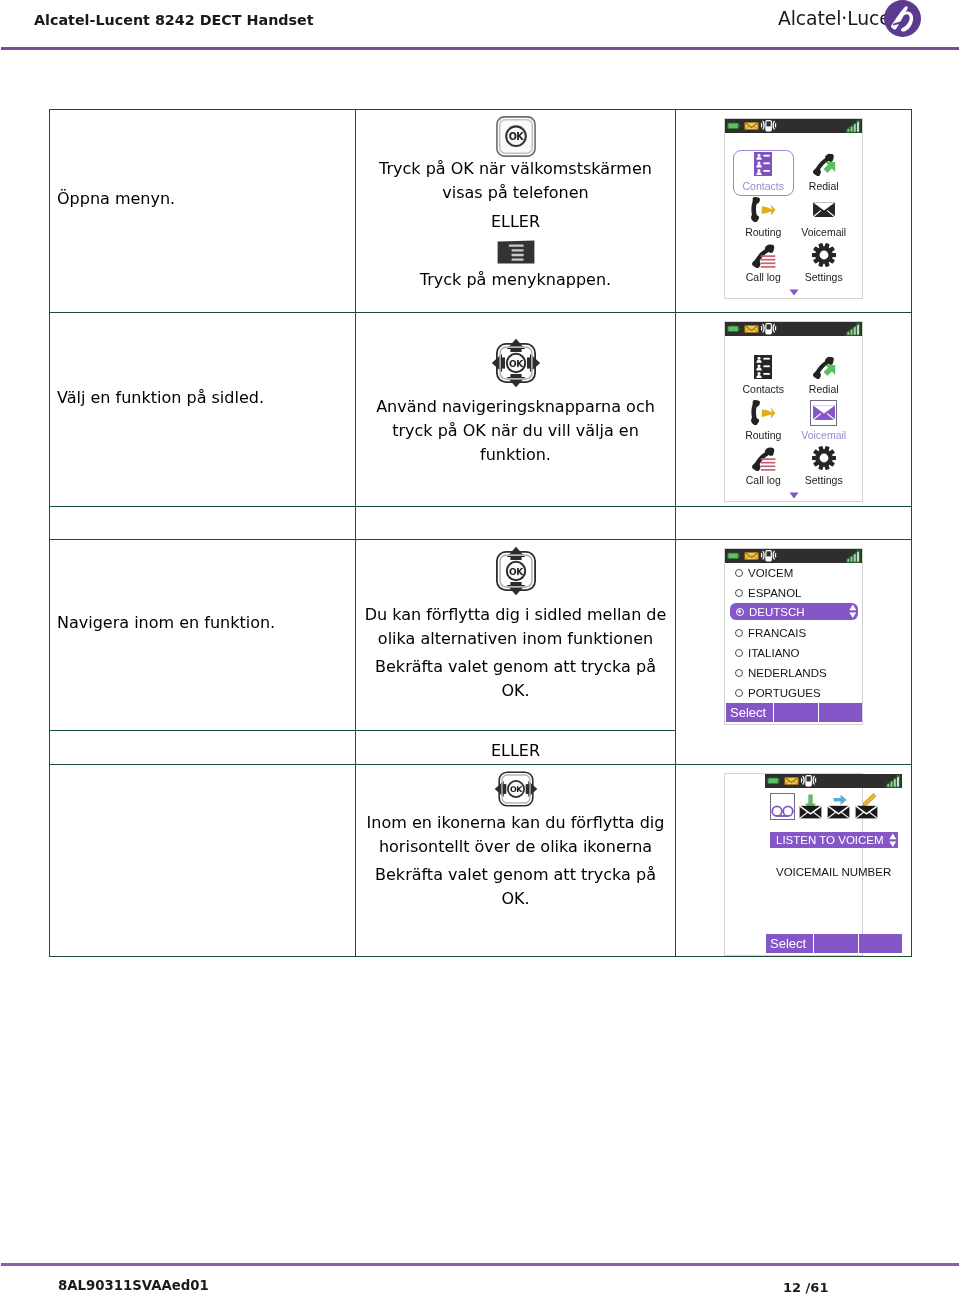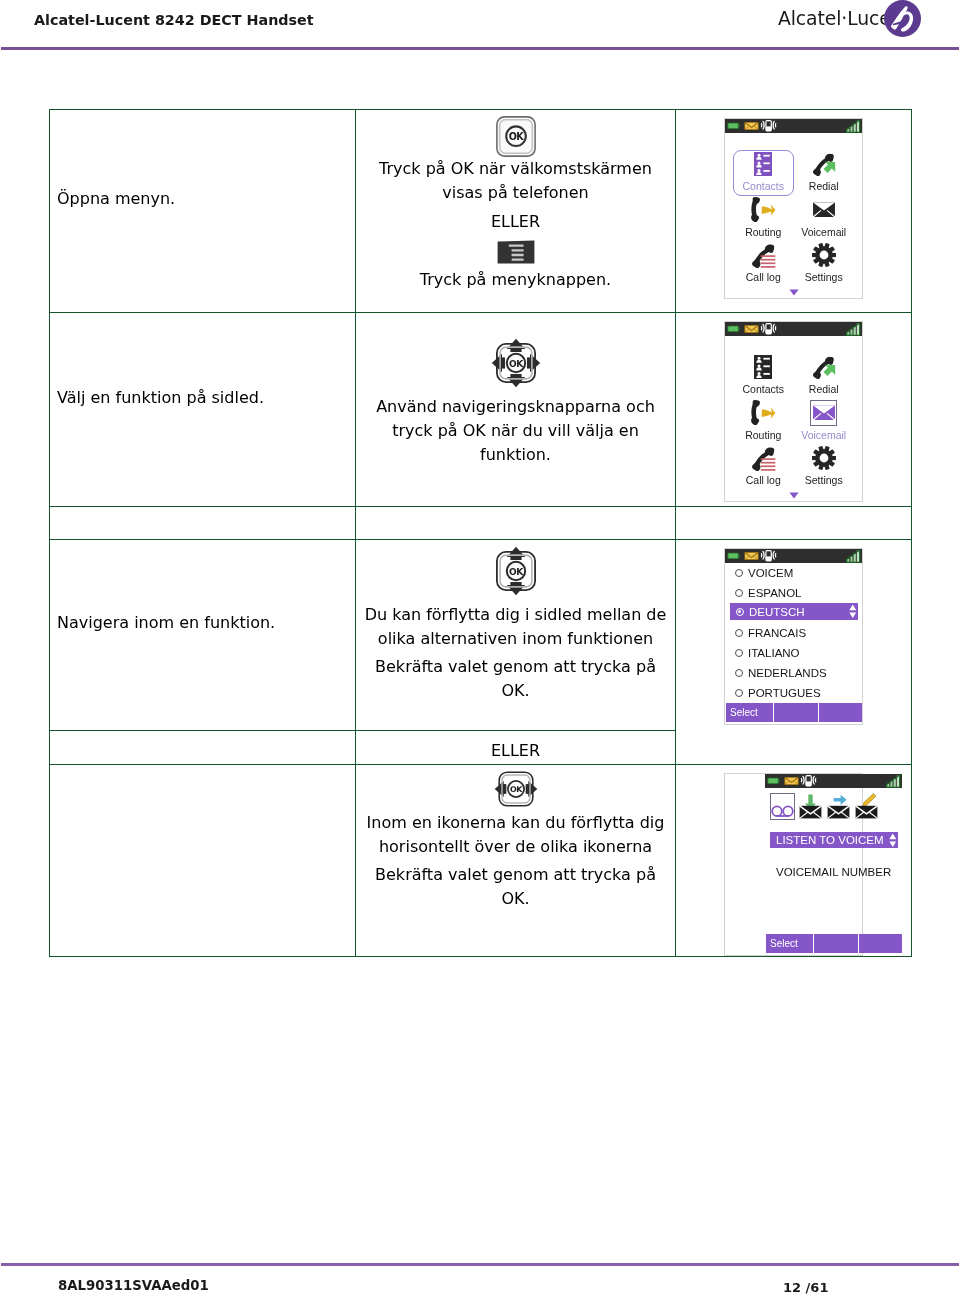--- a/index.html
+++ b/index.html
@@ -61,32 +61,32 @@
   .menu-cell.selicon .mi-label{color:#9b8ad0;}
   .mi-icon{height:26px;display:flex;align-items:center;justify-content:center;line-height:0;overflow:visible;}
   .mi-icon svg{display:block;}
   .mi-label{font-family:"Liberation Sans",sans-serif;font-size:10.5px;line-height:12px;color:#1c1c1c;margin-top:3px;white-space:nowrap;}
   .menu-cell.sel .mi-label{color:#9b8ad0;}
   .scr-more{display:flex;justify-content:center;padding:2px 0 2px 0;line-height:0;}
   .scr-more svg{width:10px;height:7px;}
 
   .lang-body{padding:0;}
   .lang-row{display:flex;align-items:center;height:20px;padding-left:10px;box-sizing:border-box;}
-  .lang-row.sel{background:#8456c8;margin:0 0 3px 5px;width:128px;padding-left:6px;height:17px;}
+  .lang-row.sel{background:#8456c8;margin:0 0 3px 5px;width:128px;padding-left:6px;height:17px;border-radius:6px;}
   .radio{width:8px;height:8px;border:1.2px solid #4d4d4d;border-radius:50%;box-sizing:border-box;flex:none;}
   .lang-row.sel .radio{border-color:#ffffff;position:relative;}
   .lang-row.sel .radio.on:after{content:"";position:absolute;left:1.3px;top:1.3px;width:3.0px;height:3.0px;border-radius:50%;background:#fff;}
   .lang-label{font-family:"Liberation Sans",sans-serif;font-size:11.5px;margin-left:5px;color:#151515;letter-spacing:0;white-space:nowrap;}
   .lang-row.sel .lang-label{color:#ffffff;}
   .updown{margin-left:auto;margin-right:2px;line-height:0;display:flex;align-items:center;}
 
   .softkeys{display:flex;height:19px;margin:0 0 2px 1px;width:136px;}
   .sk{flex:1;background:#8456c8;border-right:1.5px solid #ffffff;display:flex;align-items:center;}
   .sk:last-child{border-right:none;}
-  .sk1{color:#fff;font-family:"Liberation Sans",sans-serif;font-size:10px;padding-left:4px;}
+  .sk1{color:#fff;font-family:"Liberation Sans",sans-serif;font-size:13px;padding-left:4px;}
 
   .scr-vm{display:flex;flex-direction:column;height:183px;padding-left:40px;}
   .vm-body{padding:4px 0 0 0;flex:1;}
   .vm-icons{display:flex;align-items:flex-end;gap:3px;padding-left:5px;height:28px;}
   .vm-ic{width:27px;height:27px;display:flex;align-items:flex-end;justify-content:center;border:1px solid transparent;line-height:0;box-sizing:border-box;}
   .vm-ic.sel{align-items:center;}
   .vm-ic.sel{border-color:#6f6a86;}
   .vm-row{display:flex;align-items:center;height:16px;padding-left:11px;box-sizing:border-box;}
   .vm-row2{margin-top:16px;}
   .vm-row.sel{background:#8456c8;width:128px;margin:12px 0 0 5px;padding-left:6px;height:16px;}

